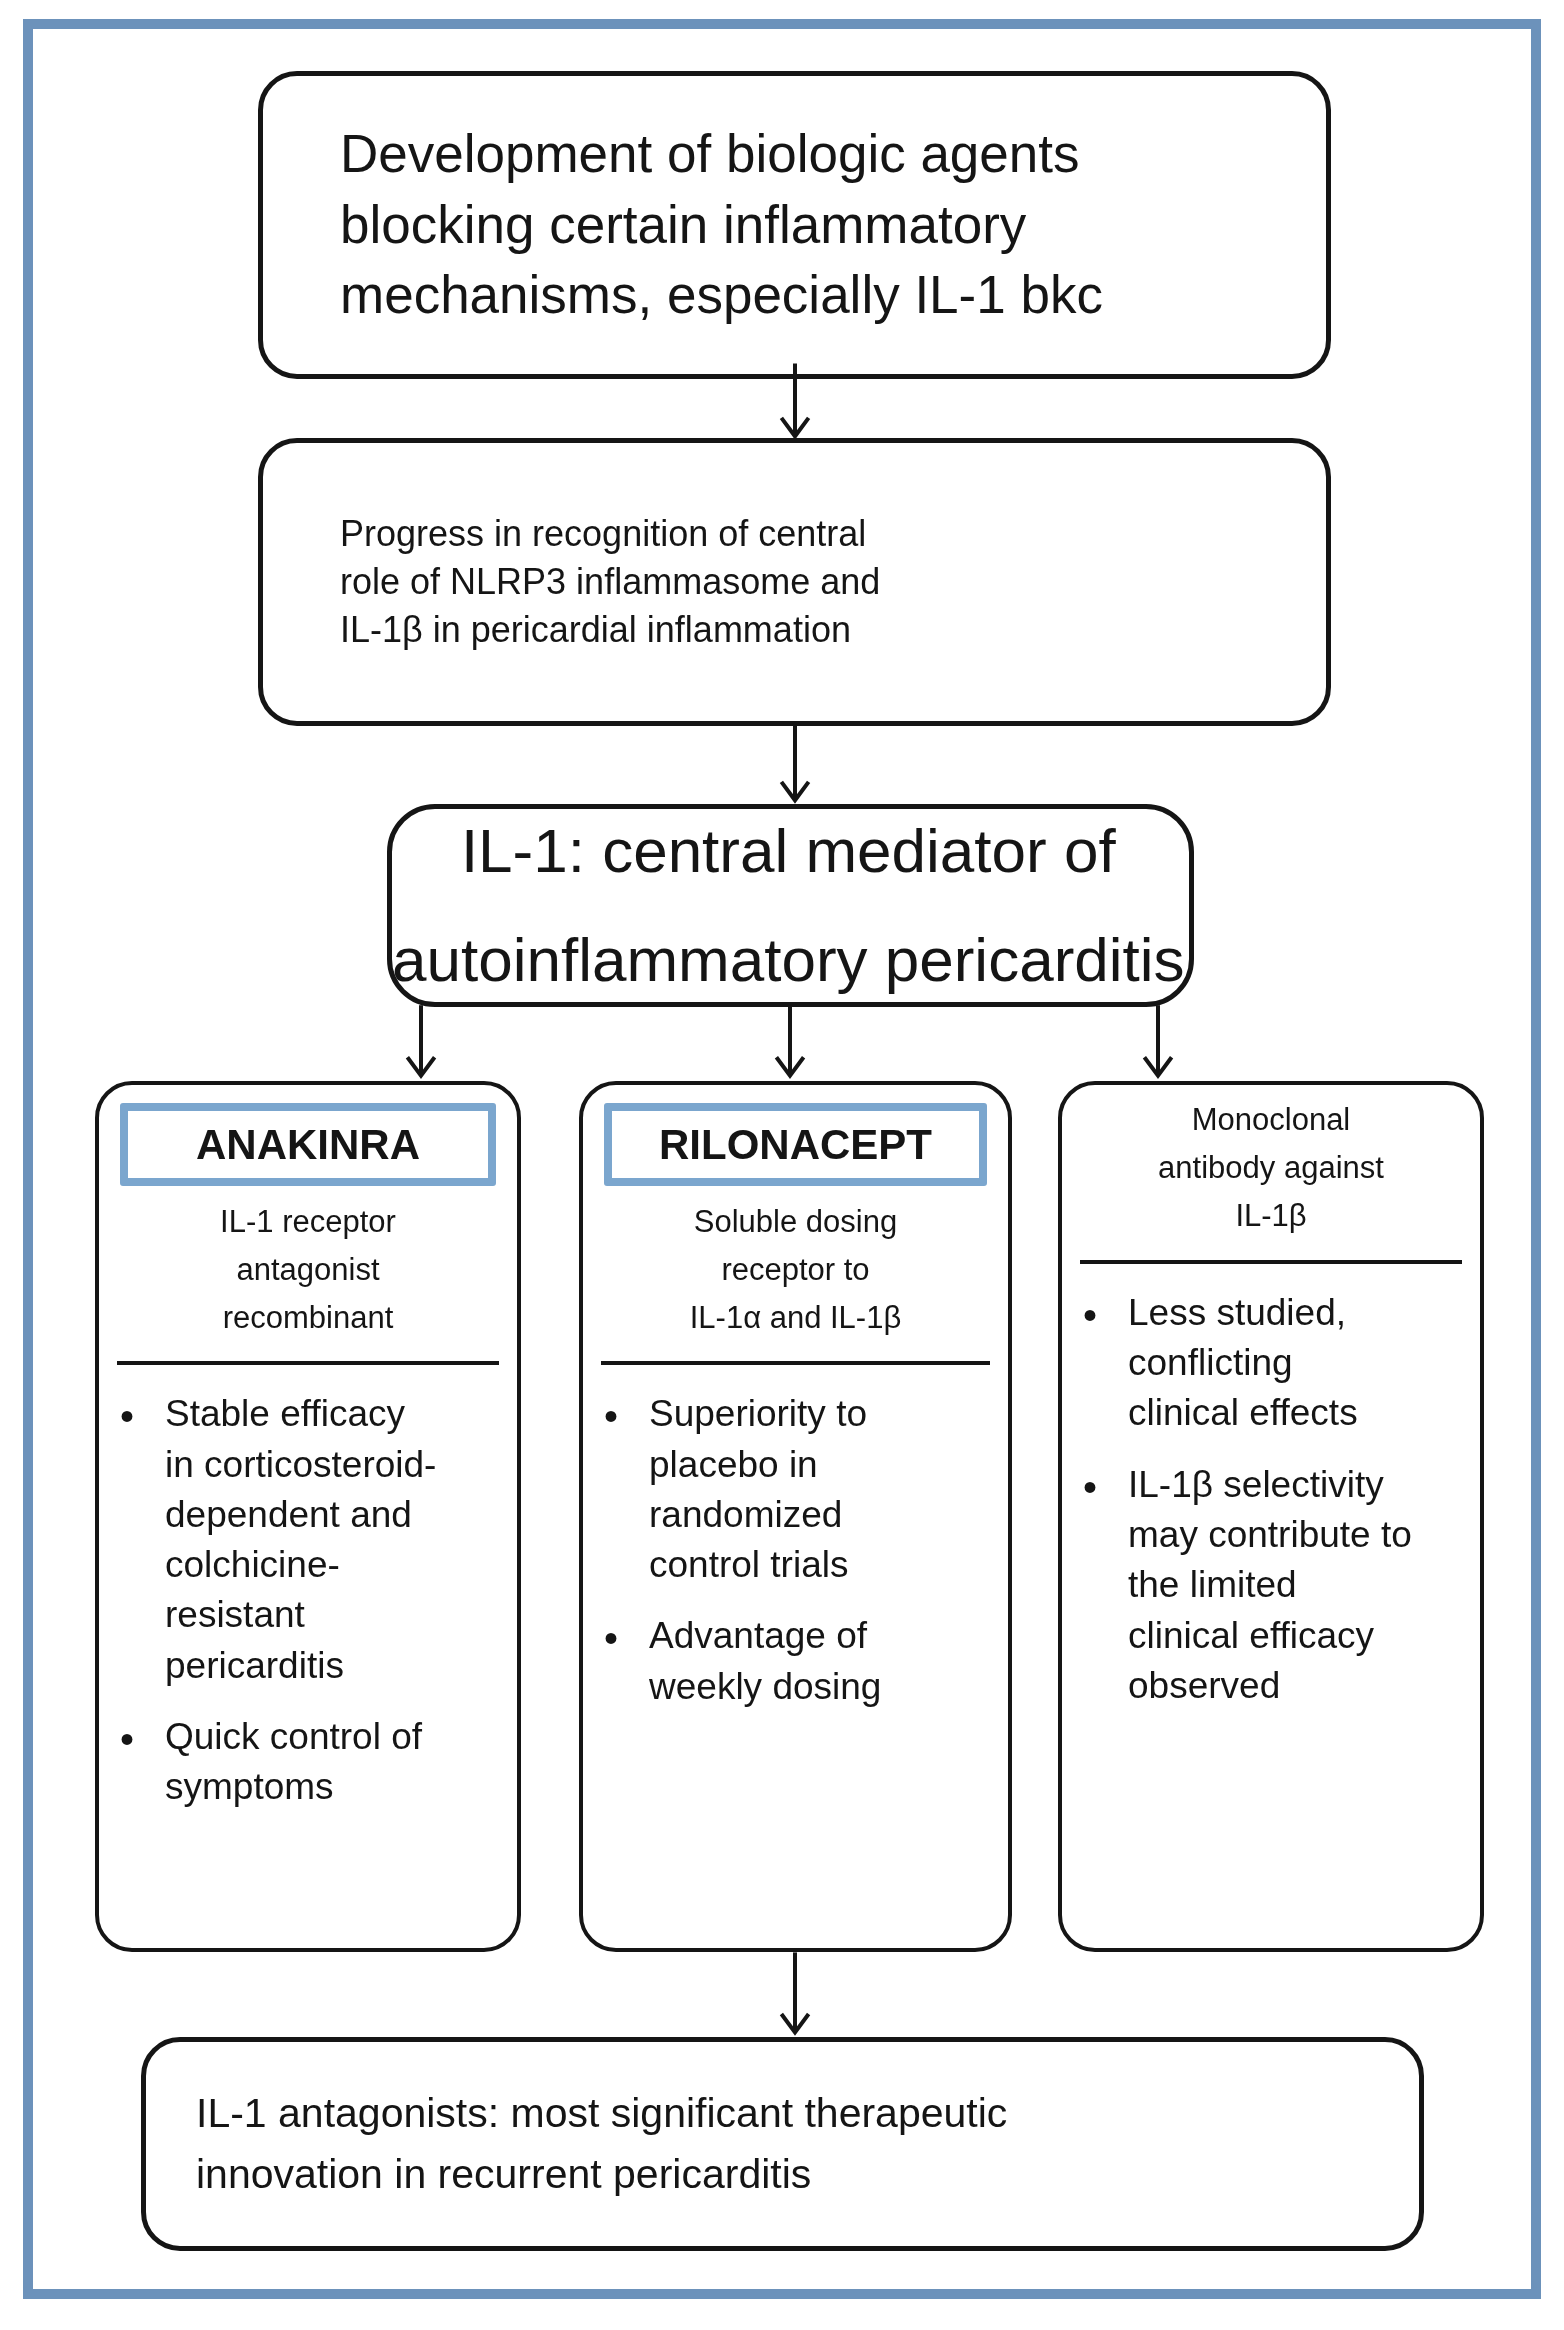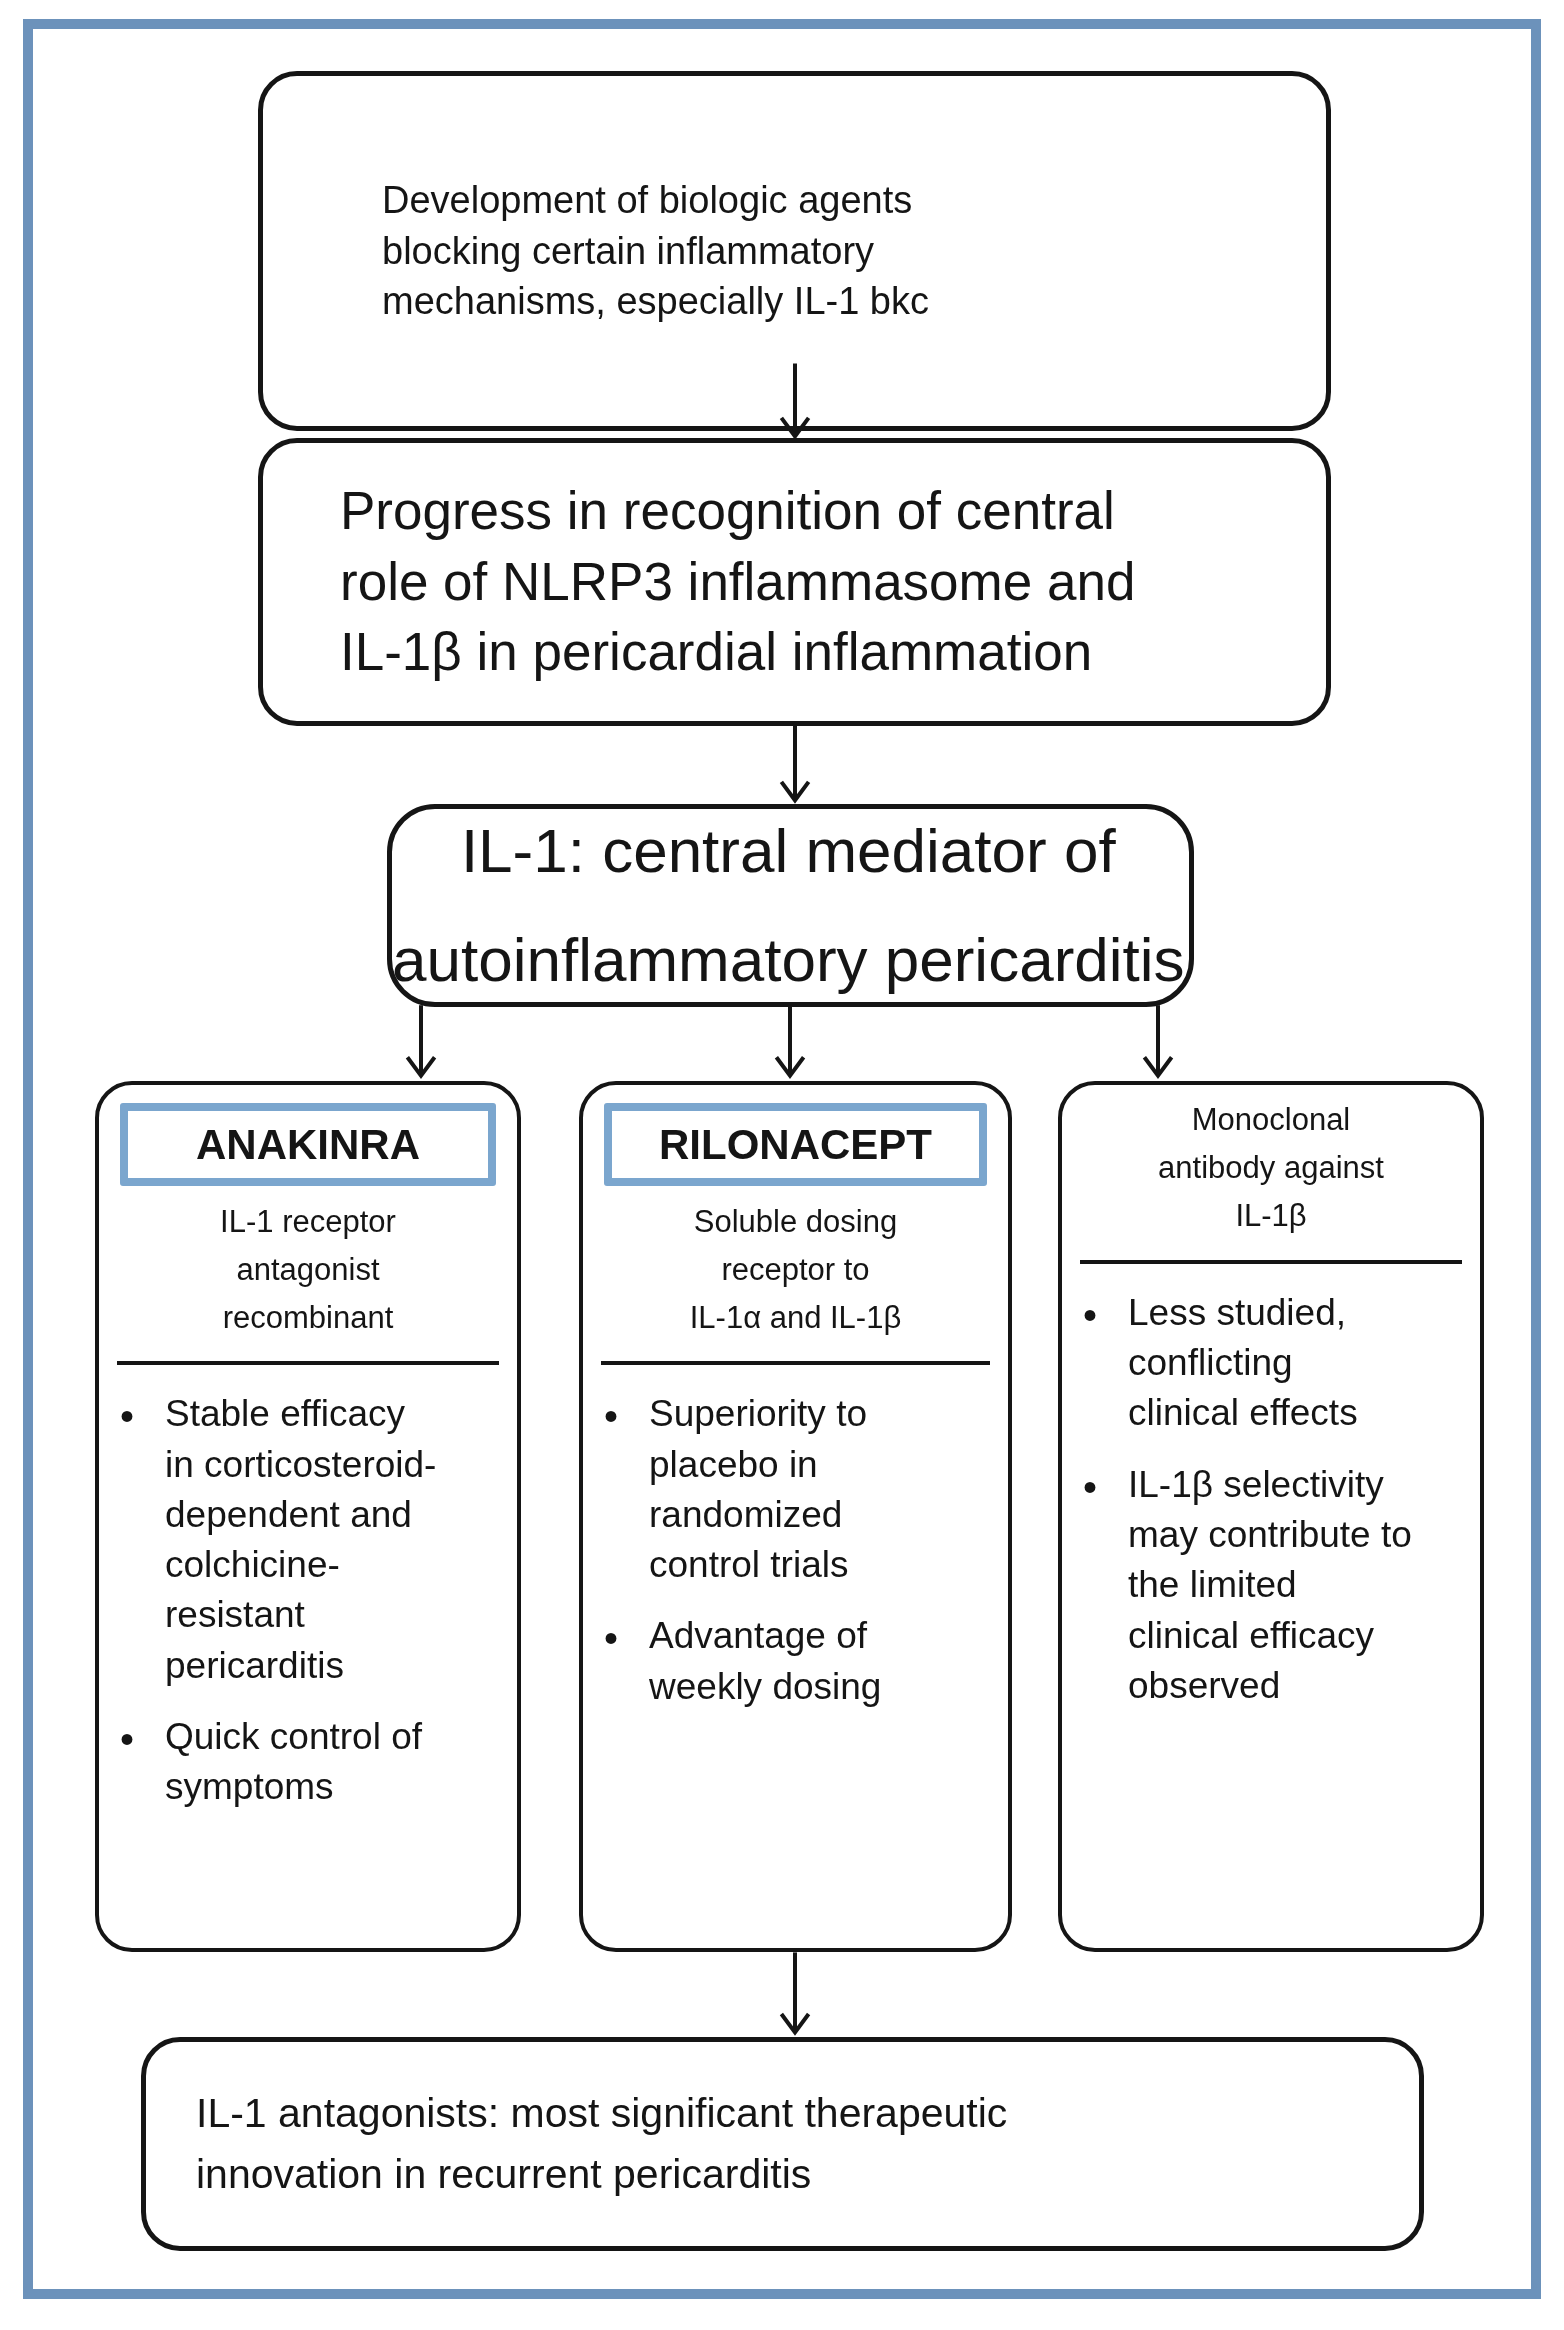--- a/index.html
+++ b/index.html
@@ -26,22 +26,22 @@
   }
   .box {
     position: absolute;
     background: #ffffff;
     border: 5.6px solid var(--ink);
     border-radius: 39px;
     display: flex;
     align-items: center;
   }
   .boxtext { white-space: pre-line; }
-  .b1 { left: 258px; top: 71px;  width: 1073px; height: 360px; font-size: 38px; line-height: 1.33; padding-left: 119px; }
-  .b2 { left: 258px; top: 438px; width: 1073px; height: 288px; font-size: 53px; line-height: 1.33; padding-left: 77px; }
+  .b1 { left: 258px; top: 71px;  width: 1073px; height: 308px; font-size: 53px; line-height: 1.33; padding-left: 77px; }
+  .b2 { left: 258px; top: 438px; width: 1073px; height: 288px; font-size: 36px; line-height: 1.33; padding-left: 77px; }
   .b3 { left: 387px; top: 804px; width: 807px; height: 203px; font-size: 62px; line-height: 1.75;
         justify-content: flex-start; text-align: center; border-radius: 48px; }
   .b5 { left: 141px; top: 2037px; width: 1283px; height: 214px; font-size: 41px; line-height: 1.5; padding-left: 50px; }
 
   .card {
     position: absolute;
     top: 1081px;
     height: 871px;
     background: #ffffff;
     border: 4.8px solid var(--ink);

